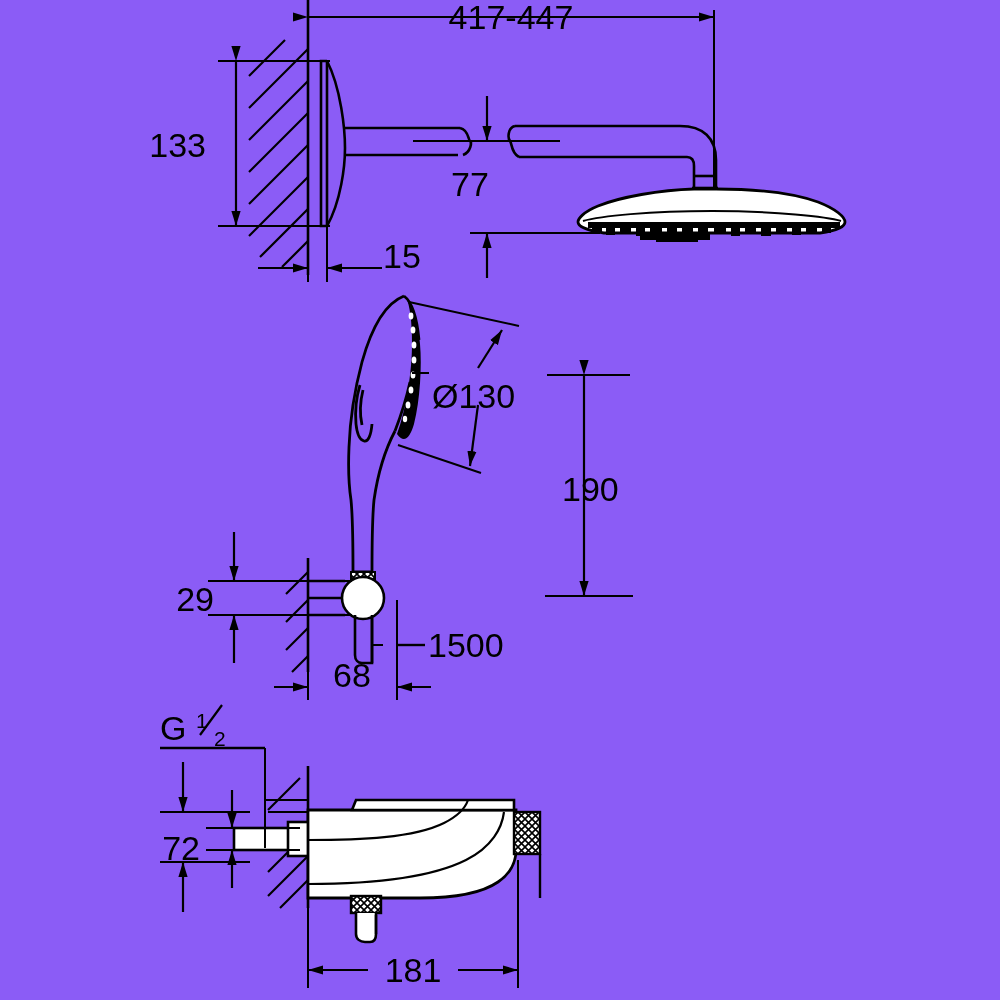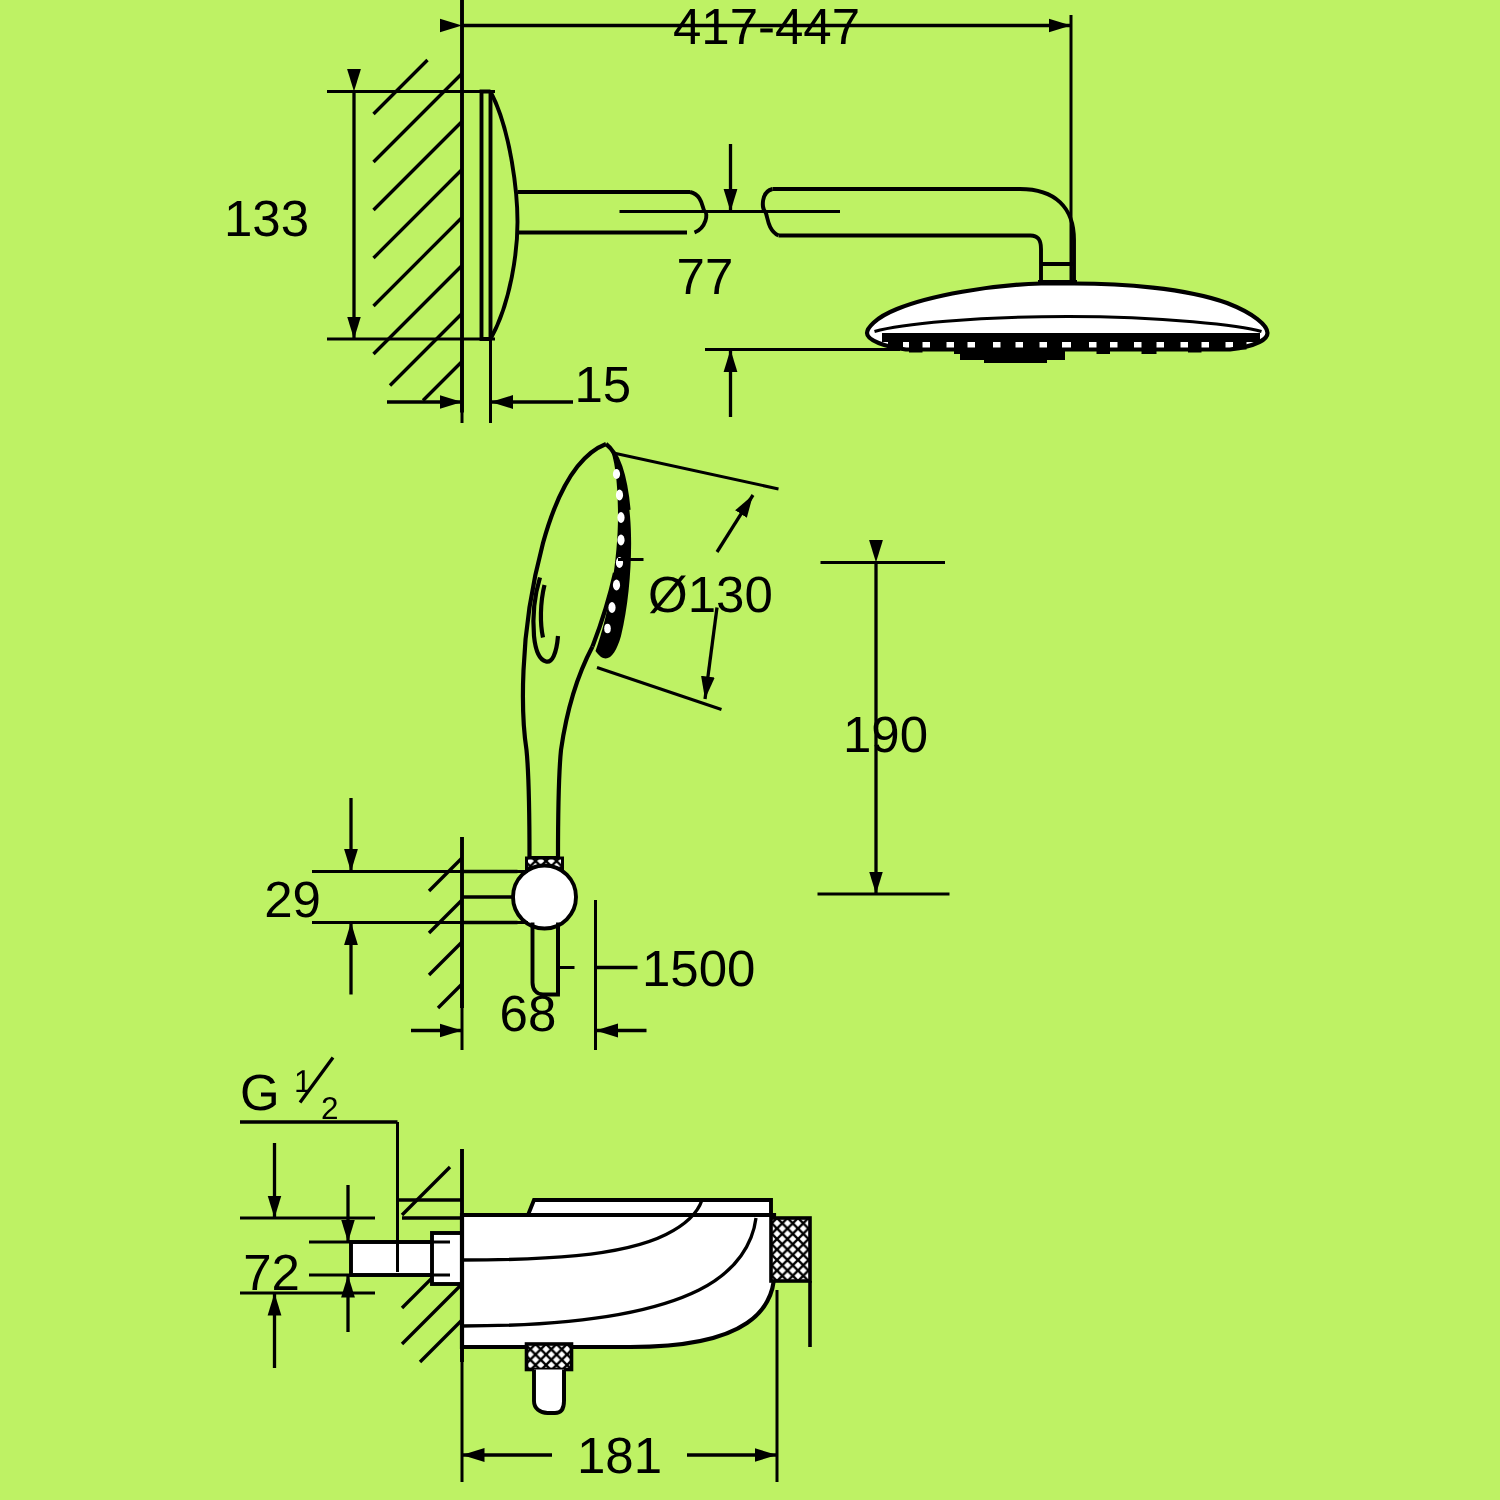--- a/index.html
+++ b/index.html
@@ -4,21 +4,21 @@
 <style>
   html, body {
     margin: 0;
     padding: 0;
     background: #ffffff;
   }
   #sheet {
     position: relative;
     width: 1000px;
     height: 1000px;
-    background: #bef264;
+    background: #8b5cf6;
     font-family: "Liberation Sans", sans-serif;
     overflow: hidden;
   }
   #drawing {
     position: absolute;
     left: 0;
     top: 0;
     width: 1000px;
     height: 1000px;
   }

